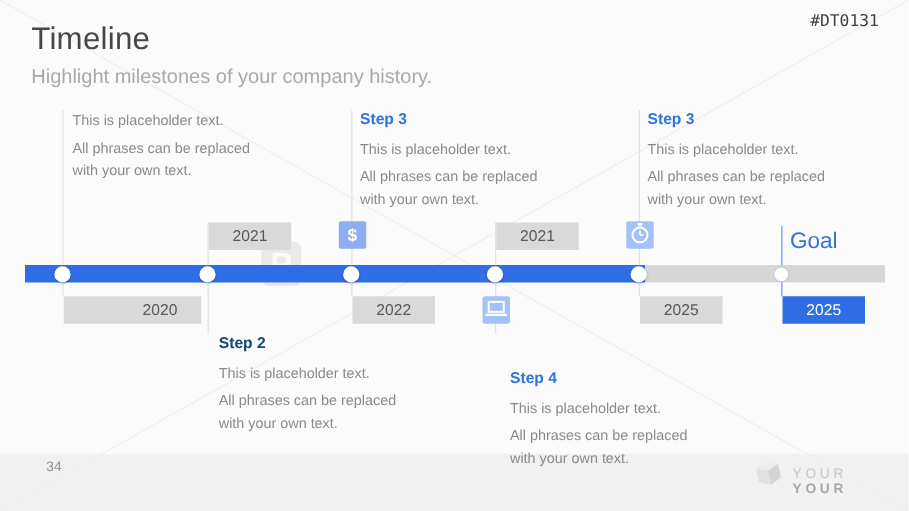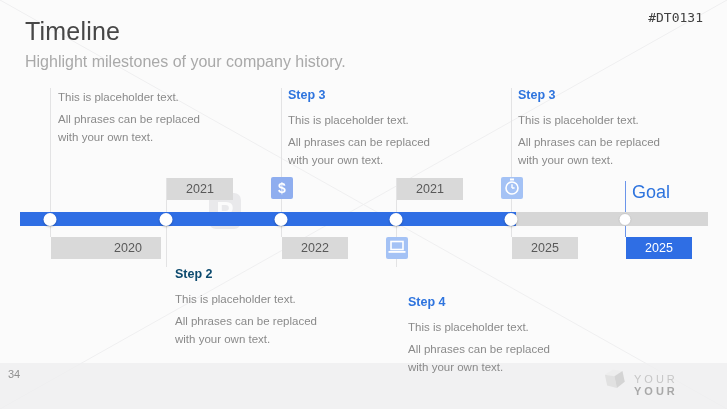--- a/index.html
+++ b/index.html
@@ -37,21 +37,21 @@
               display:flex; align-items:center; justify-content:center; z-index:4;
               color:#fff; font-weight:bold; font-size:14px; }
 
   .step { position:absolute; width:160px; z-index:2; }
   .step-label { font-size:12.5px; font-weight:bold; margin-bottom:9px; }
   .step-line { font-size:11.5px; line-height:18px; color:#8A8A8A; }
   .step-line.gap { margin-top:4px; }
 
   .goal-label { position:absolute; font-size:18px; font-weight:normal; z-index:4; }
 
-  .footer-page { position:absolute; left:8px; top:368px; font-size:11px; color:#909090; z-index:5; }
+  .footer-page { position:absolute; left:37px; top:368px; font-size:11px; color:#909090; z-index:5; }
   .footer-title { position:absolute; left:66px; top:368px; font-size:11px; color:#ABABAB; z-index:5; }
   .logo-cube { position:absolute; left:604px; top:367px; z-index:5; }
   .logo-text { position:absolute; left:634px; top:373px; font-size:11px; letter-spacing:3px; z-index:5; }
   .logo-text .w1 { color:#C6C6C6; }
   .logo-text .w2 { color:#A8A8A8; font-weight:bold; }
 </style>
 </head>
 <body>
 
 <div class="slide">

